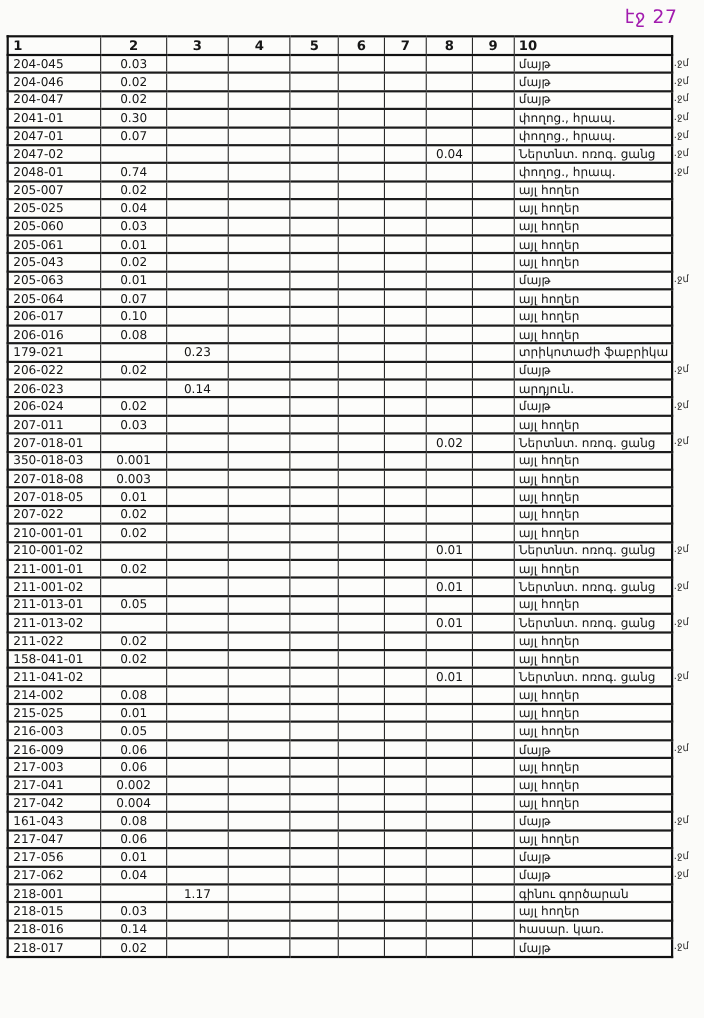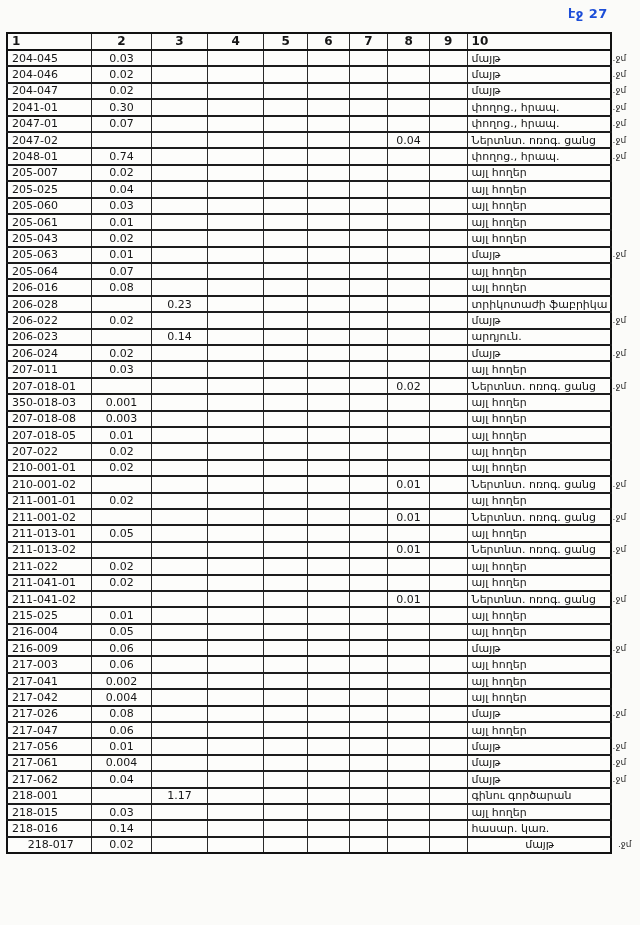--- a/index.html
+++ b/index.html
@@ -7,21 +7,21 @@
     width:640px;height:925px;
     background:#fbfbf9;
     font-family:"DejaVu Sans","Liberation Sans",sans-serif;
     color:#111;
     position:relative;
     overflow:hidden;
     -webkit-font-smoothing:none;
   }
   .page-num{
     position:absolute;top:6px;left:568px;
-    font-weight:bold;font-size:13px;color:#1d4ed8;
+    font-weight:normal;font-size:17px;color:#a21caf;
     letter-spacing:0.5px;
   }
   .table-wrap{
     position:absolute;left:6px;top:32px;
   }
   table{
     border-collapse:collapse;
     table-layout:fixed;
   }
   td,th{
@@ -38,21 +38,21 @@
     border-top:2px solid #111;
     border-bottom:2px solid #111;
     font-weight:bold;
     font-size:12px;
     height:15px;
     text-align:center;
   }
   
   tr > .c1{border-left:2px solid #111;}
   tr > .c10{border-right:2px solid #111;}
-  tbody tr:last-child td{border-bottom:2.5px solid #111;text-align:center;}
+  tbody tr:last-child td{border-bottom:2.5px solid #111;}
   .c1{width:81px;text-align:left;padding-left:4px;}
   .c2{width:60px;text-align:center;}
   .c3{width:59px;text-align:center;}
   .c4{width:62px;}
   .c5{width:47px;}
   .c6{width:44px;}
   .c7{width:40px;}
   .c8{width:40px;text-align:center;}
   .c9{width:39px;}
   .c10{width:105px;text-align:left;padding-left:4px;}
@@ -270,34 +270,47 @@
           <td class="c4"></td>
           <td class="c5"></td>
           <td class="c6"></td>
           <td class="c7"></td>
           <td class="c8"></td>
           <td class="c9"></td>
           <td class="c10">այլ հողեր</td>
           <td class="cmark"></td>
         </tr>
         <tr>
+          <td class="c1">206-017</td>
+          <td class="c2">0.10</td>
+          <td class="c3"></td>
+          <td class="c4"></td>
+          <td class="c5"></td>
+          <td class="c6"></td>
+          <td class="c7"></td>
+          <td class="c8"></td>
+          <td class="c9"></td>
+          <td class="c10">այլ հողեր</td>
+          <td class="cmark"></td>
+        </tr>
+        <tr>
           <td class="c1">206-016</td>
           <td class="c2">0.08</td>
           <td class="c3"></td>
           <td class="c4"></td>
           <td class="c5"></td>
           <td class="c6"></td>
           <td class="c7"></td>
           <td class="c8"></td>
           <td class="c9"></td>
           <td class="c10">այլ հողեր</td>
           <td class="cmark"></td>
         </tr>
         <tr>
-          <td class="c1">206-028</td>
+          <td class="c1">179-021</td>
           <td class="c2"></td>
           <td class="c3">0.23</td>
           <td class="c4"></td>
           <td class="c5"></td>
           <td class="c6"></td>
           <td class="c7"></td>
           <td class="c8"></td>
           <td class="c9"></td>
           <td class="c10">տրիկոտաժի ֆաբրիկա</td>
           <td class="cmark"></td>
@@ -504,21 +517,21 @@
           <td class="c4"></td>
           <td class="c5"></td>
           <td class="c6"></td>
           <td class="c7"></td>
           <td class="c8"></td>
           <td class="c9"></td>
           <td class="c10">այլ հողեր</td>
           <td class="cmark"></td>
         </tr>
         <tr>
-          <td class="c1">211-041-01</td>
+          <td class="c1">158-041-01</td>
           <td class="c2">0.02</td>
           <td class="c3"></td>
           <td class="c4"></td>
           <td class="c5"></td>
           <td class="c6"></td>
           <td class="c7"></td>
           <td class="c8"></td>
           <td class="c9"></td>
           <td class="c10">այլ հողեր</td>
           <td class="cmark"></td>
@@ -528,36 +541,49 @@
           <td class="c2"></td>
           <td class="c3"></td>
           <td class="c4"></td>
           <td class="c5"></td>
           <td class="c6"></td>
           <td class="c7"></td>
           <td class="c8">0.01</td>
           <td class="c9"></td>
           <td class="c10">Ներտնտ. ոռոգ. ցանց</td>
           <td class="cmark">.ջմ</td>
+        </tr>
+        <tr>
+          <td class="c1">214-002</td>
+          <td class="c2">0.08</td>
+          <td class="c3"></td>
+          <td class="c4"></td>
+          <td class="c5"></td>
+          <td class="c6"></td>
+          <td class="c7"></td>
+          <td class="c8"></td>
+          <td class="c9"></td>
+          <td class="c10">այլ հողեր</td>
+          <td class="cmark"></td>
         </tr>
         <tr>
           <td class="c1">215-025</td>
           <td class="c2">0.01</td>
           <td class="c3"></td>
           <td class="c4"></td>
           <td class="c5"></td>
           <td class="c6"></td>
           <td class="c7"></td>
           <td class="c8"></td>
           <td class="c9"></td>
           <td class="c10">այլ հողեր</td>
           <td class="cmark"></td>
         </tr>
         <tr>
-          <td class="c1">216-004</td>
+          <td class="c1">216-003</td>
           <td class="c2">0.05</td>
           <td class="c3"></td>
           <td class="c4"></td>
           <td class="c5"></td>
           <td class="c6"></td>
           <td class="c7"></td>
           <td class="c8"></td>
           <td class="c9"></td>
           <td class="c10">այլ հողեր</td>
           <td class="cmark"></td>
@@ -608,21 +634,21 @@
           <td class="c4"></td>
           <td class="c5"></td>
           <td class="c6"></td>
           <td class="c7"></td>
           <td class="c8"></td>
           <td class="c9"></td>
           <td class="c10">այլ հողեր</td>
           <td class="cmark"></td>
         </tr>
         <tr>
-          <td class="c1">217-026</td>
+          <td class="c1">161-043</td>
           <td class="c2">0.08</td>
           <td class="c3"></td>
           <td class="c4"></td>
           <td class="c5"></td>
           <td class="c6"></td>
           <td class="c7"></td>
           <td class="c8"></td>
           <td class="c9"></td>
           <td class="c10">մայթ</td>
           <td class="cmark">.ջմ</td>
@@ -636,33 +662,20 @@
           <td class="c6"></td>
           <td class="c7"></td>
           <td class="c8"></td>
           <td class="c9"></td>
           <td class="c10">այլ հողեր</td>
           <td class="cmark"></td>
         </tr>
         <tr>
           <td class="c1">217-056</td>
           <td class="c2">0.01</td>
-          <td class="c3"></td>
-          <td class="c4"></td>
-          <td class="c5"></td>
-          <td class="c6"></td>
-          <td class="c7"></td>
-          <td class="c8"></td>
-          <td class="c9"></td>
-          <td class="c10">մայթ</td>
-          <td class="cmark">.ջմ</td>
-        </tr>
-        <tr>
-          <td class="c1">217-061</td>
-          <td class="c2">0.004</td>
           <td class="c3"></td>
           <td class="c4"></td>
           <td class="c5"></td>
           <td class="c6"></td>
           <td class="c7"></td>
           <td class="c8"></td>
           <td class="c9"></td>
           <td class="c10">մայթ</td>
           <td class="cmark">.ջմ</td>
         </tr>

